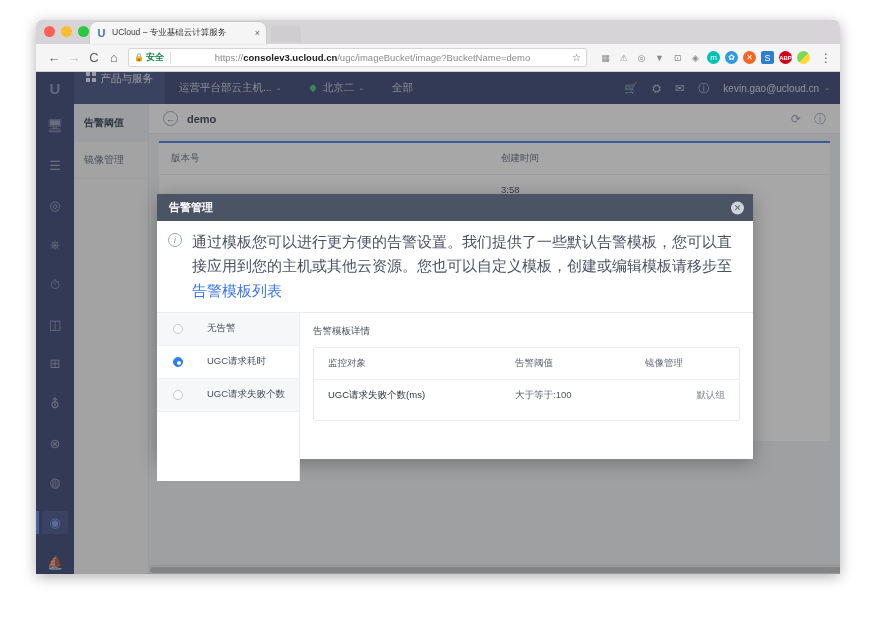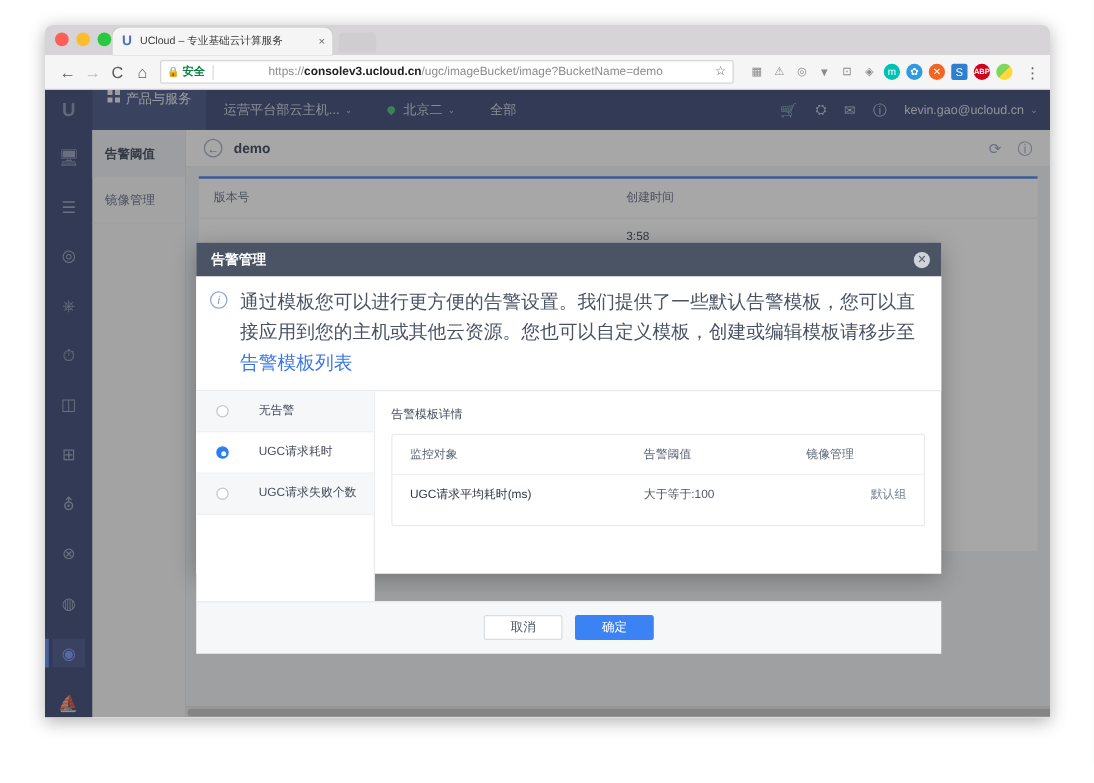--- a/index.html
+++ b/index.html
@@ -511,28 +511,24 @@
 
         <div id="detail-panel">
           <div id="detail-title">告警模板详情</div>
           <div id="detail-table">
             <div id="detail-thead">
               <span class="col-1">监控对象</span>
               <span class="col-2">告警阈值</span>
               <span class="col-3">镜像管理</span>
             </div>
             <div class="detail-row">
-              <span class="col-1">UGC请求平均耗时(ms)</span>
+              <span class="col-1">UGC请求失败个数(ms)</span>
               <span class="col-2">大于等于:100</span>
               <span class="col-3">默认组</span>
             </div>
           </div>
         </div>
       </div>
 
-      <div id="modal-footer">
-        <div class="btn cancel">取消</div>
-        <div class="btn primary">确定</div>
-      </div>
     </div>
 
   </div>
 </div>
 
 </body></html>

